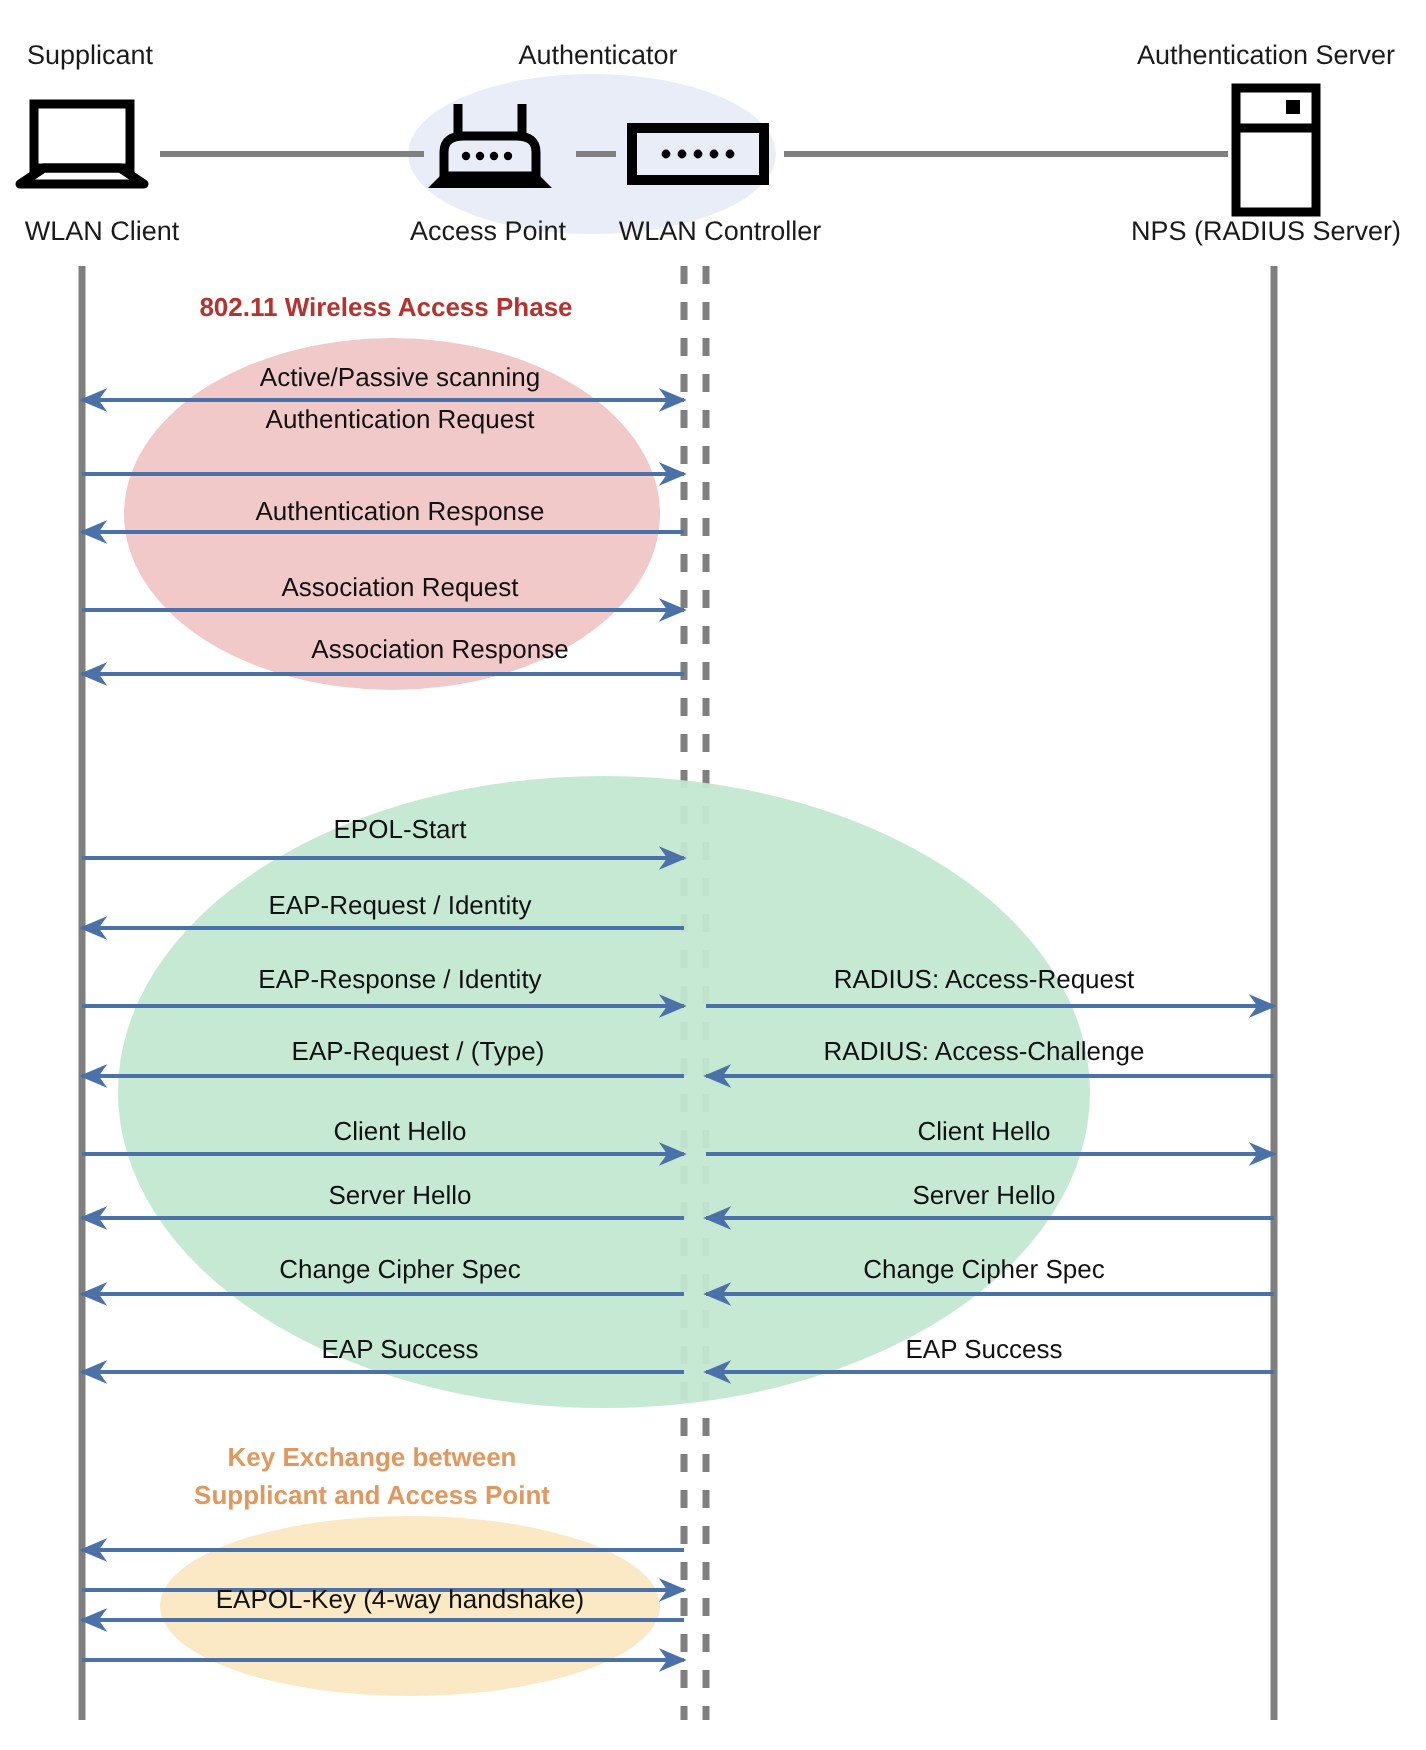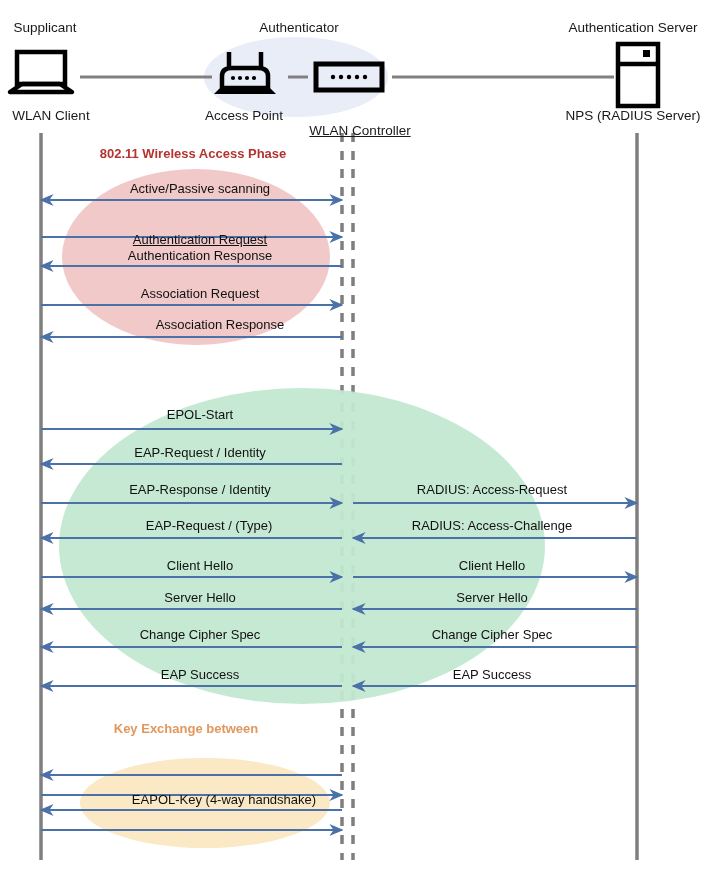--- a/index.html
+++ b/index.html
@@ -157,27 +157,27 @@
       <line x1="41" y1="830" x2="342" y2="830" marker-end="url(#arrowR)"></line>
     </g>
   </svg>
 
   <div class="txt actor-role centered" style="left:45px; top:20px;">Supplicant</div>
   <div class="txt actor-role centered" style="left:299px; top:20px;">Authenticator</div>
   <div class="txt actor-role centered" style="left:633px; top:20px;">Authentication Server</div>
 
   <div class="txt actor-name centered" style="left:51px; top:108px;">WLAN Client</div>
   <div class="txt actor-name centered" style="left:244px; top:108px;">Access Point</div>
-  <div class="txt actor-name centered" style="left:360px; top:123px;text-decoration:underline;">WLAN Controller</div>
+  <div class="txt actor-name centered" style="left:360px; top:108px;">WLAN Controller</div>
   <div class="txt actor-name centered" style="left:633px; top:108px;">NPS (RADIUS Server)</div>
 
   <div class="txt phase-title phase-red centered" style="left:193px; top:147px;">802.11 Wireless Access Phase</div>
 
   <div class="txt msg-label centered" style="left:200px; top:182px;">Active/Passive scanning</div>
-  <div class="txt msg-label centered" style="left:200px; top:233px;text-decoration:underline;">Authentication Request</div>
+  <div class="txt msg-label centered" style="left:200px; top:203px;">Authentication Request</div>
   <div class="txt msg-label centered" style="left:200px; top:249px;">Authentication Response</div>
   <div class="txt msg-label centered" style="left:200px; top:287px;">Association Request</div>
   <div class="txt msg-label centered" style="left:200px; top:318px;margin-left:20px;">Association Response</div>
 
 
   <div class="txt msg-label centered" style="left:200px; top:408px;">EPOL-Start</div>
   <div class="txt msg-label centered" style="left:200px; top:446px;">EAP-Request / Identity</div>
   <div class="txt msg-label centered" style="left:200px; top:483px;">EAP-Response / Identity</div>
   <div class="txt msg-label centered" style="left:200px; top:519px;padding-left:18px;">EAP-Request / (Type)</div>
   <div class="txt msg-label centered" style="left:200px; top:559px;">Client Hello</div>
@@ -186,16 +186,17 @@
   <div class="txt msg-label centered" style="left:200px; top:668px;">EAP Success</div>
 
   <div class="txt msg-label centered" style="left:492px; top:483px;">RADIUS: Access-Request</div>
   <div class="txt msg-label centered" style="left:492px; top:519px;">RADIUS: Access-Challenge</div>
   <div class="txt msg-label centered" style="left:492px; top:559px;">Client Hello</div>
   <div class="txt msg-label centered" style="left:492px; top:591px;">Server Hello</div>
   <div class="txt msg-label centered" style="left:492px; top:628px;">Change Cipher Spec</div>
   <div class="txt msg-label centered" style="left:492px; top:668px;">EAP Success</div>
 
   <div class="txt phase-title phase-orange centered" style="left:186px; top:722px;">Key Exchange between</div>
-
-  <div class="txt msg-label centered" style="left:200px; top:793px;margin-left:24px;">EAPOL-Key (4-way handshake)</div>
+  <div class="txt phase-title phase-orange centered" style="left:186px; top:741px;">Supplicant and Access Point</div>
+
+  <div class="txt msg-label centered" style="left:200px; top:793px;">EAPOL-Key (4-way handshake)</div>
 
 </div>
 
 </body></html>

